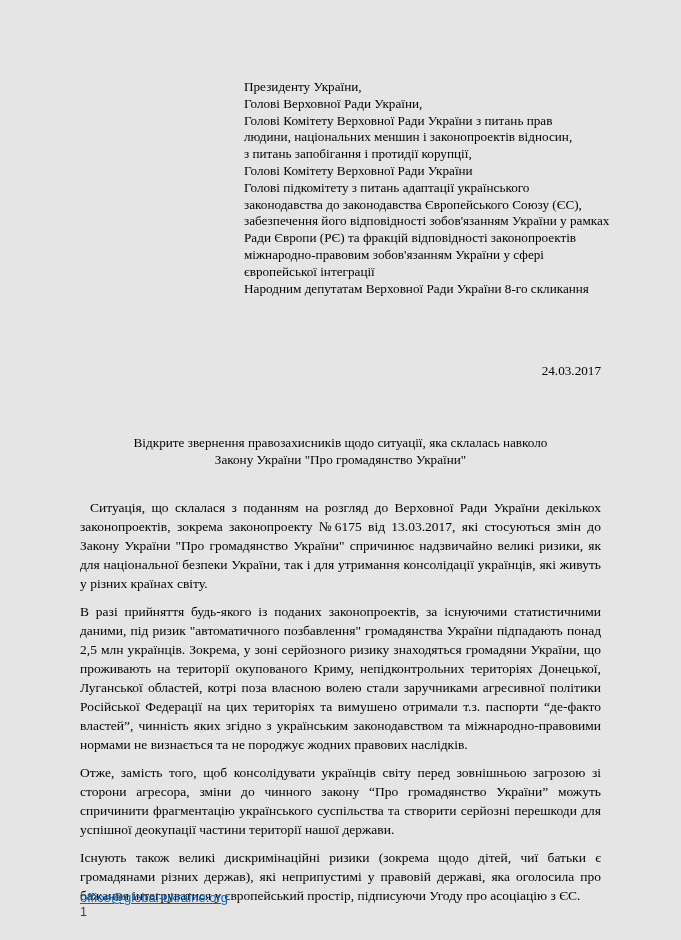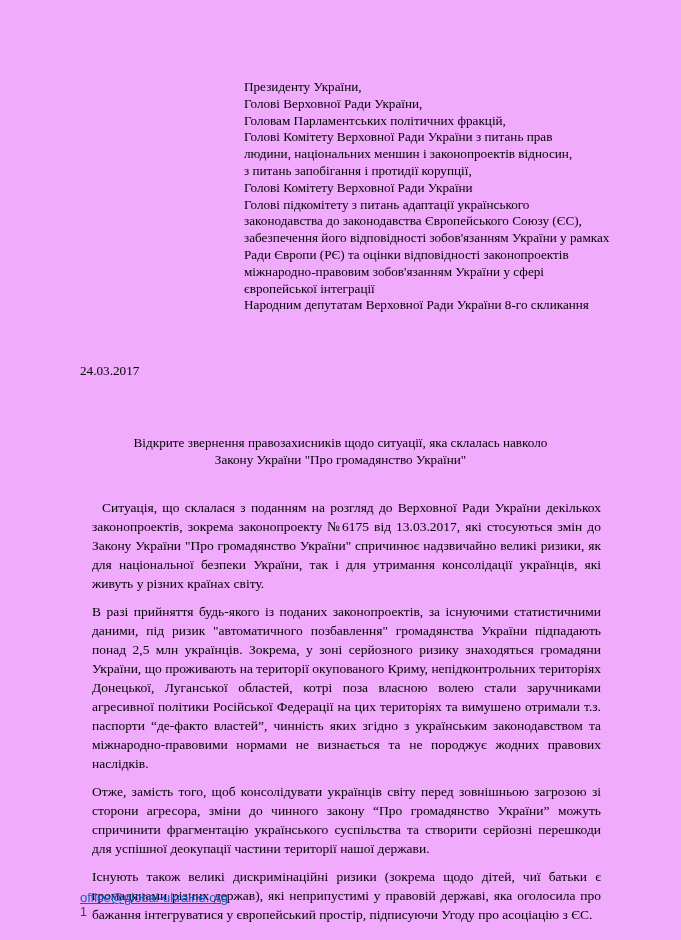--- a/index.html
+++ b/index.html
@@ -4,39 +4,39 @@
 <style>
   html, body {
     margin: 0;
     padding: 0;
     background: #ffffff;
   }
   .page {
     position: relative;
     width: 681px;
     height: 940px;
-    background: #f0abfc;
+    background: #e5e5e5;
     overflow: hidden;
     font-family: "Liberation Serif", serif;
     color: #000000;
   }
   .recipients {
     position: absolute;
     left: 244px;
     top: 79px;
     width: 390px;
     font-size: 13.2px;
     line-height: 16.8px;
   }
   .date {
     position: absolute;
     left: 80px;
     top: 363px;
     width: 521px;
-    text-align: left;
+    text-align: right;
     font-size: 13.2px;
   }
   .doc-title {
     position: absolute;
     left: 80px;
     top: 434px;
     width: 521px;
     text-align: center;
     font-weight: normal;
     font-size: 13.2px;
@@ -45,21 +45,21 @@
   .body-text {
     position: absolute;
     left: 80px;
     top: 498px;
     width: 521px;
     font-size: 13.5px;
     line-height: 19px;
     text-align: justify;
   }
   .body-text p {
-    margin: 0 0 9px 12px;
+    margin: 0 0 9px 0;
   }
   .body-text p.first-indent {
     text-indent: 10px;
   }
   .footer {
     position: absolute;
     left: 80px;
     top: 890px;
     width: 521px;
     display: flex;
@@ -80,29 +80,28 @@
   }
 </style>
 </head>
 <body>
 
 <div class="page">
 
   <div class="recipients">
     <div>Президенту України,</div>
     <div>Голові Верховної Ради України,</div>
-    <div>Головам Парламентських політичних фракцій,</div>
     <div>Голові Комітету Верховної Ради України з питань прав</div>
     <div>людини, національних меншин і законопроектів відносин,</div>
     <div>з питань запобігання і протидії корупції,</div>
     <div>Голові Комітету Верховної Ради України</div>
     <div>Голові підкомітету з питань адаптації українського</div>
     <div>законодавства до законодавства Європейського Союзу (ЄС),</div>
     <div>забезпечення його відповідності зобов'язанням України у рамках</div>
-    <div>Ради Європи (РЄ) та оцінки відповідності законопроектів</div>
+    <div>Ради Європи (РЄ) та фракцій відповідності законопроектів</div>
     <div>міжнародно-правовим зобов'язанням України у сфері</div>
     <div>європейської інтеграції</div>
     <div>Народним депутатам Верховної Ради України 8-го скликання</div>
   </div>
 
   <div class="date">24.03.2017</div>
 
   <div class="doc-title">
     <div>Відкрите звернення правозахисників щодо ситуації, яка склалась навколо</div>
     <div>Закону України "Про громадянство України"</div>

